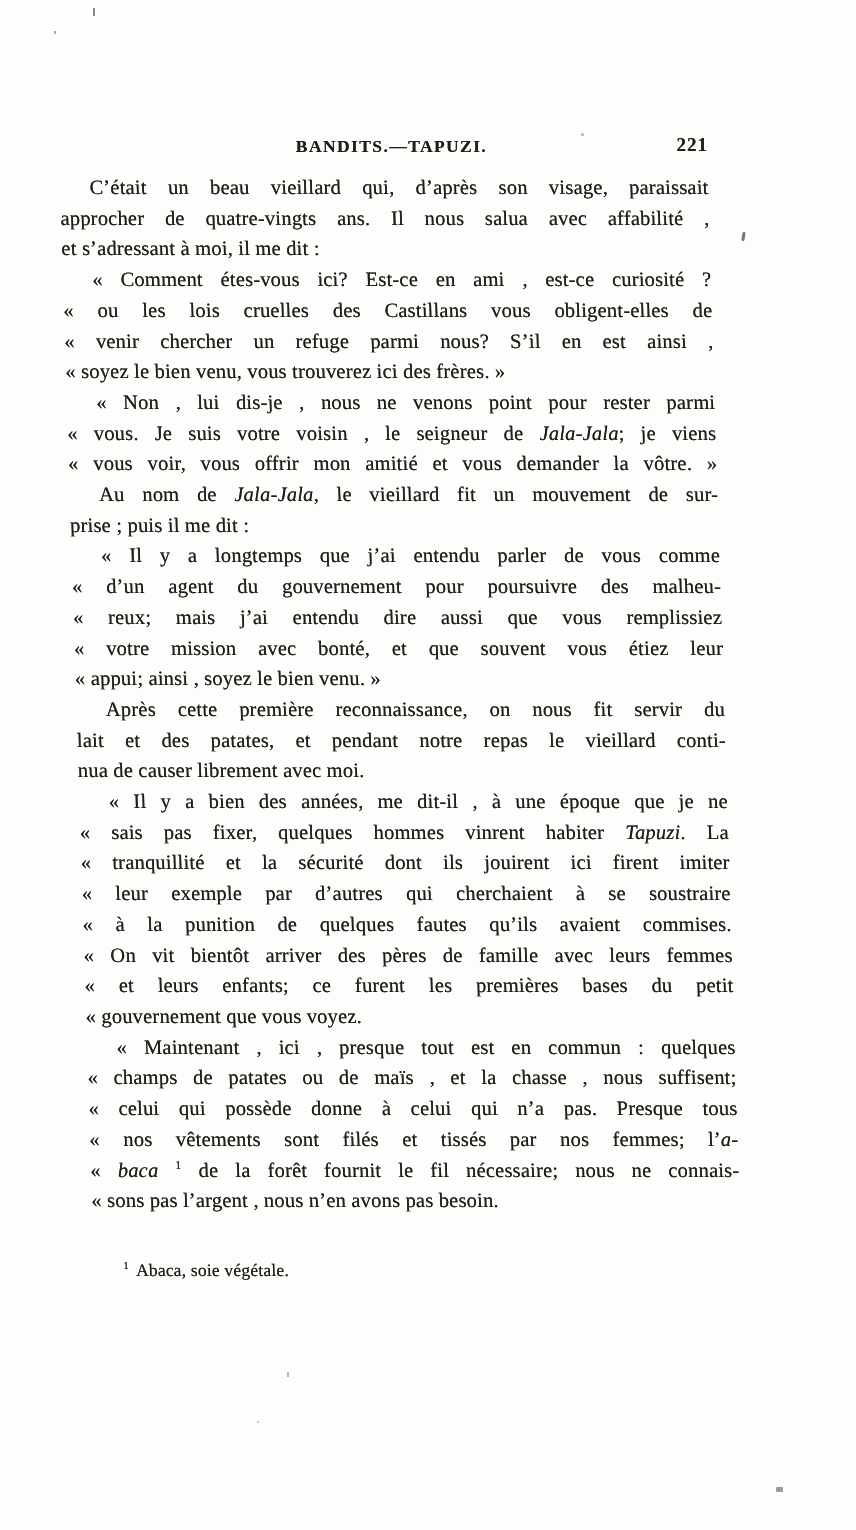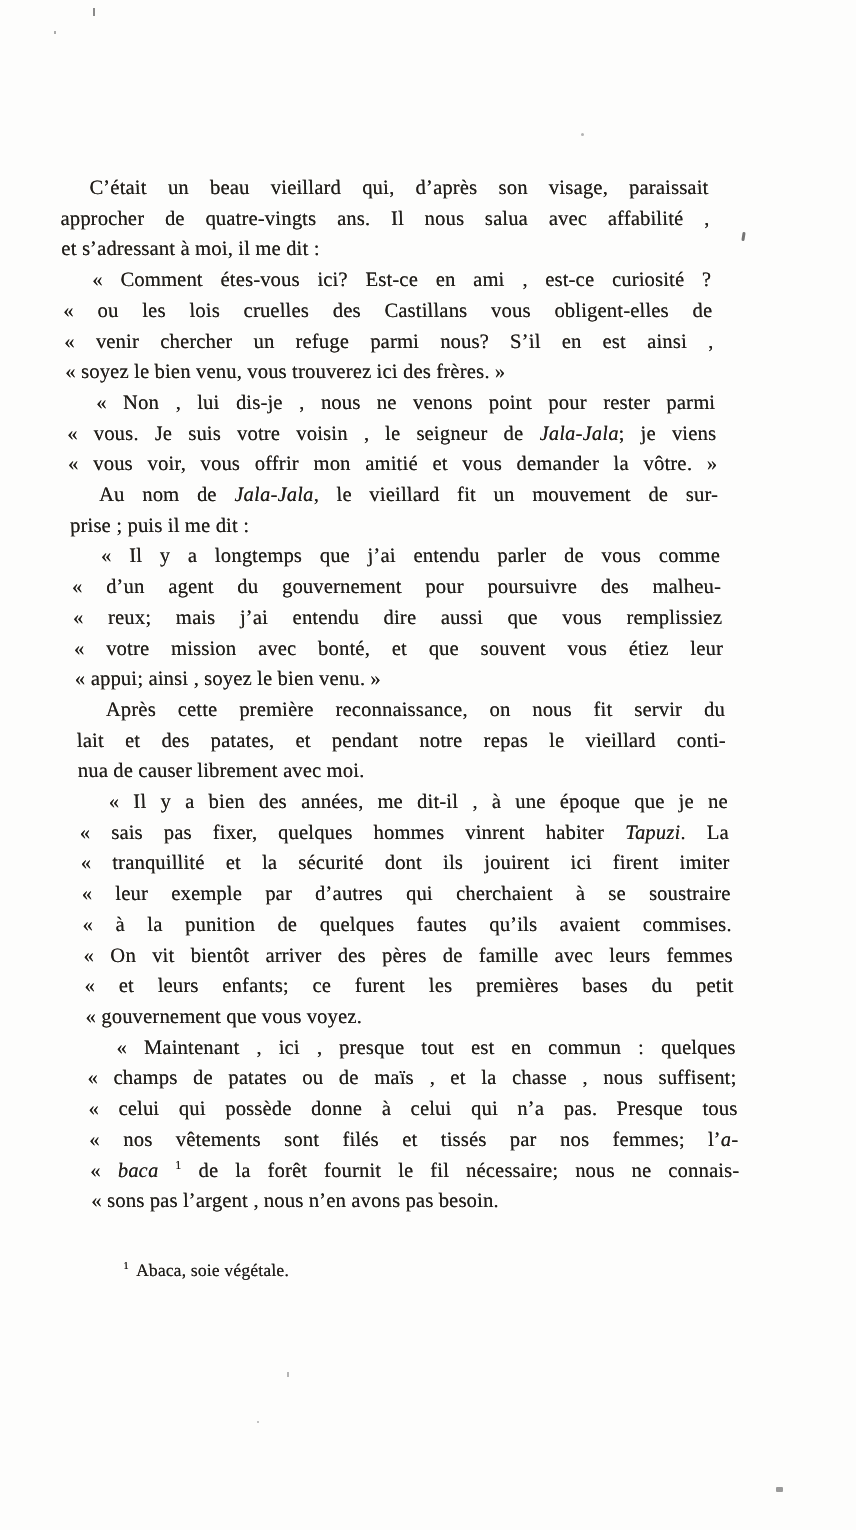--- a/index.html
+++ b/index.html
@@ -75,20 +75,24 @@
   .speck.s4 { left: 742px; top: 232px;  width: 3px; height: 9px; background: #757575; transform: rotate(9deg); border-radius: 2px; }
   .speck.s5 { left: 287px; top: 1372px; width: 2px; height: 5px; background: #b5b5b5; }
   .speck.s6 { left: 257px; top: 1421px; width: 2px; height: 2px; background: #c2c2c2; }
   .speck.s7 { left: 776px; top: 1487px; width: 7px; height: 5px; background: #9a9a9a; border-radius: 1px; }
 </style>
 </head>
 <body>
 
 <div class="page" style="background: rgb(253, 253, 252); color: rgb(34, 31, 27);">
 
+  <div class="header">
+    <div class="header-title">BANDITS.—TAPUZI.</div>
+    <div class="page-number">221</div>
+  </div>
 
   <div class="bodyblock">
 
     <div class="line indent"><span>C’était un beau vieillard qui, d’après son visage, paraissait</span></div>
       <div class="line"><span>approcher de quatre-vingts ans. Il nous salua avec affabilité ,</span></div>
       <div class="line short"><span>et s’adressant à moi, il me dit :</span></div>
       <div class="line indent"><span>« Comment étes-vous ici? Est-ce en ami , est-ce curiosité ?</span></div>
       <div class="line"><span>« ou les lois cruelles des Castillans vous obligent-elles de</span></div>
       <div class="line"><span>« venir chercher un refuge parmi nous? S’il en est ainsi ,</span></div>
       <div class="line short"><span>« soyez le bien venu, vous trouverez ici des frères. »</span></div>

